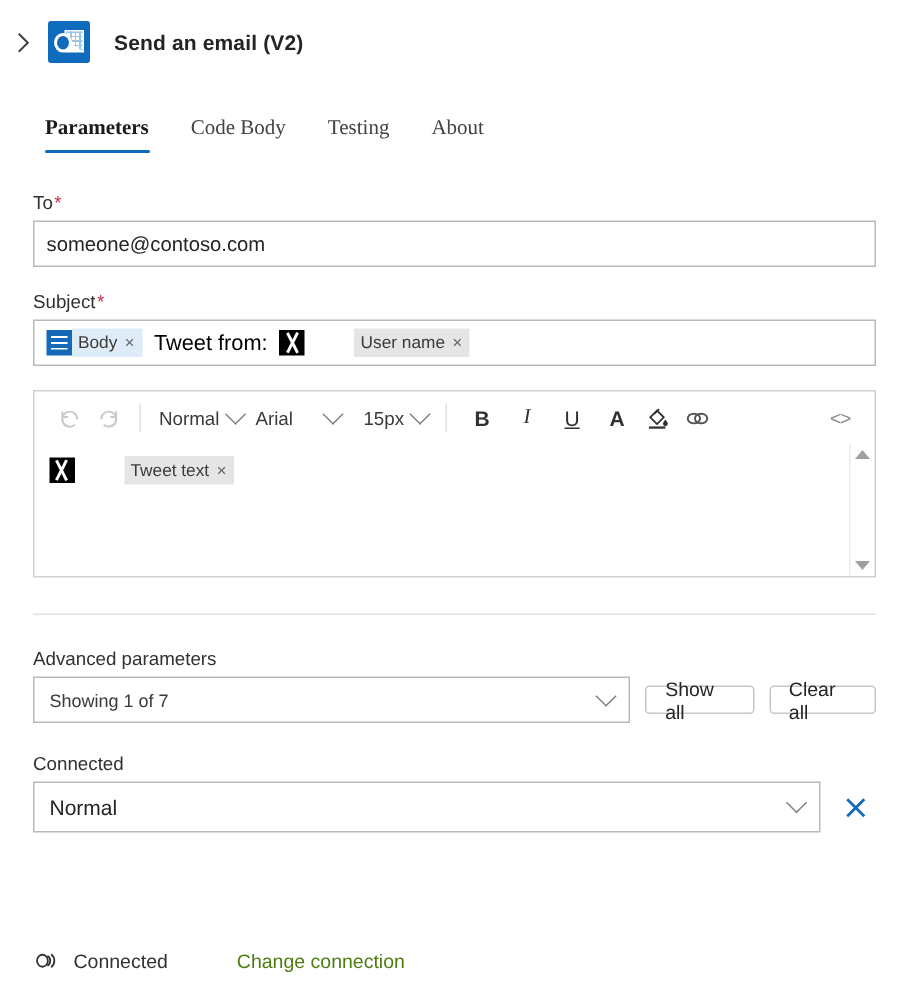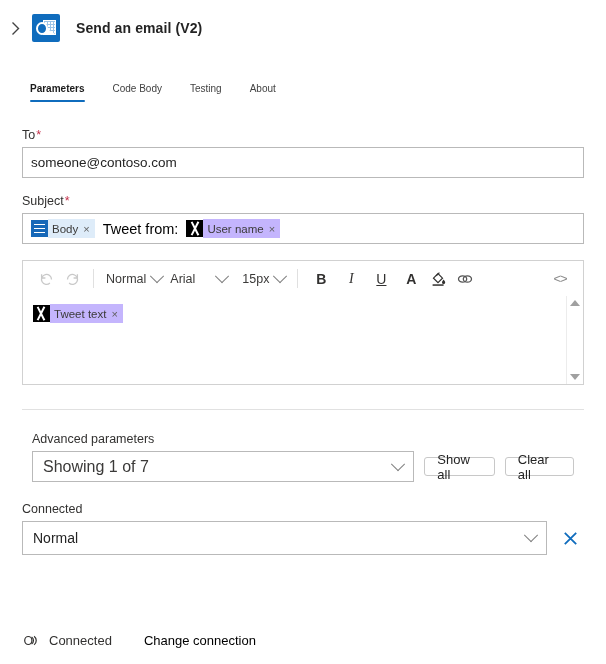--- a/index.html
+++ b/index.html
@@ -79,26 +79,27 @@
   }
 
   
   .tabs {
     display: flex;
     margin: 24px 0 0 22px;
     align-items: flex-end;
     height: 34px;
   }
   .tab {
-    font-size: 10px;
+    font-size: 14px;
     color: #424242;
     padding: 0 14px 8px 14px;
     cursor: pointer;
     position: relative;
     white-space: nowrap;
+    font-family: Liberation Serif, serif;
   }
   .tab:first-child { padding-left: 8px; }
   .tab.active {
     font-weight: bold;
     color: #1b1b1b;
   }
   .tab.active::after {
     content: "";
     position: absolute;
     left: 8px; right: 13px; bottom: 0;
@@ -140,21 +141,21 @@
     vertical-align: middle;
   }
   .token .tok-body {
     display: inline-flex;
     align-items: center;
     height: 19px;
     padding: 0 5px 0 4px;
     gap: 5px;
   }
   .token.blue .tok-body { background: #deecf9; }
-  .token.gray .tok-body { background: #c4b5fd; }
+  .token.gray .tok-body { background: #e5e5e5; margin-left: 33px; }
   .tok-x { font-size: 11px; color: #5f5f5f; cursor: pointer; }
 
   .ic-body {
     width: 17px; height: 17px;
     background: #1668b8;
     display: inline-block;
     position: relative;
     flex: 0 0 auto;
   }
   .ic-body::before {
@@ -265,32 +266,32 @@
   .tri-dn { border-top: 6px solid #a0a0a0; }
 
   
   .divider {
     height: 1px;
     background: #e1e1e1;
     margin: 24px 22px 0 22px;
   }
 
   
-  .adv { padding: 0 32px; margin-top: 22px; }
+  .adv { padding: 0 22px; margin-top: 22px; }
   .adv-row { display: flex; align-items: center; gap: 10px; }
   .select {
     height: 31px;
     border: 1px solid #b9b9b9;
     background: #fff;
     box-sizing: border-box;
     display: flex;
     align-items: center;
     justify-content: space-between;
     padding: 0 10px;
-    font-size: 16px;
+    font-size: 12px;
     color: #3b3a39;
     cursor: pointer;
   }
   .select-sm { width: 420px; }
   .btn {
     height: 19px;
     min-width: 68px;
     padding: 0 12px;
     border: 1px solid #c8c8c8;
     border-radius: 3px;
@@ -323,23 +324,23 @@
     left: 22px;
     bottom: 16px;
     display: flex;
     align-items: center;
     gap: 10px;
     font-size: 13px;
     color: #323130;
   }
   .footer .conn-icon { display: flex; align-items: center; color:#323130; }
   .footer .link {
-    color: #000000;
-    cursor: pointer;
-    margin-left: 22px;
+    color: #4d7c0f;
+    cursor: pointer;
+    margin-left: 36px;
   }
 </style>
 </head>
 <body>
 
 <div class="header">
   <div class="chev-btn">
     <svg width="13" height="15" viewBox="0 0 13 15" aria-hidden="true">
       <path d="M3.5 1.5 L9.5 7.5 L3.5 13.5" fill="none" stroke="#424242" stroke-width="1.4"></path>
     </svg>

